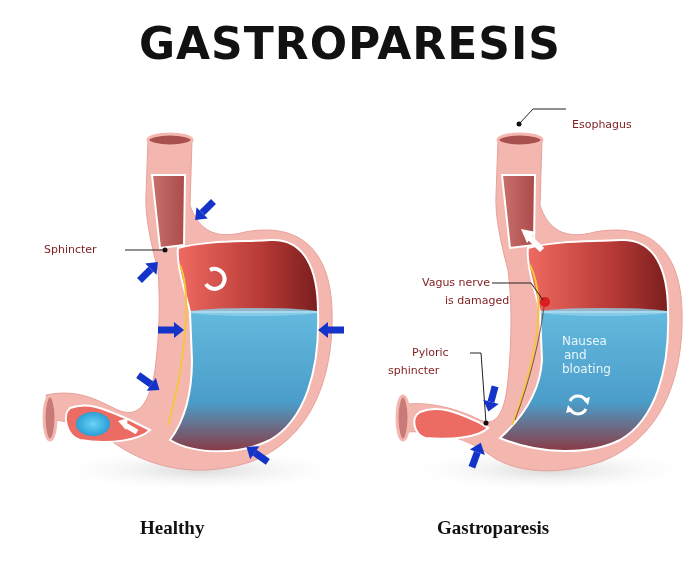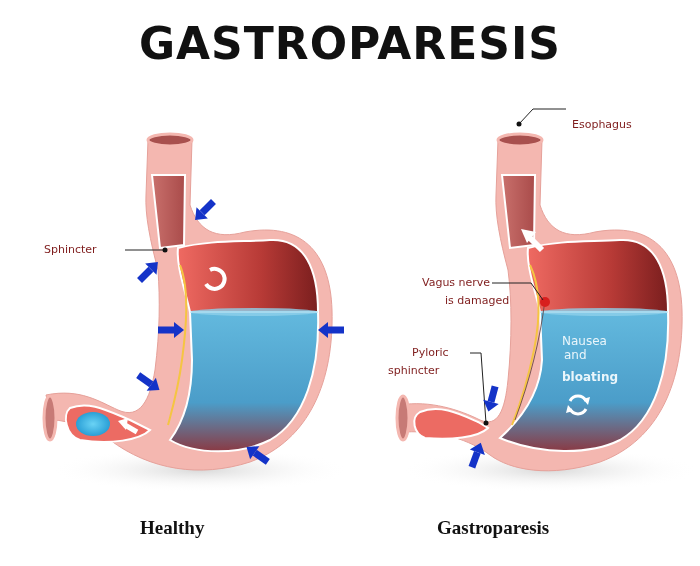--- a/index.html
+++ b/index.html
@@ -148,16 +148,16 @@
 <div class="label" style="left:44px;top:241px;">Sphincter</div>
 
 <div class="label" style="left:572px;top:116px;">Esophagus</div>
 <div class="label" style="left:422px;top:274px;">Vagus nerve</div>
 <div class="label" style="left:403px;top:292px;margin-left:42px;">is damaged</div>
 <div class="label" style="left:412px;top:344px;">Pyloric</div>
 <div class="label" style="left:388px;top:362px;">sphincter</div>
 
 <div class="inlabel" style="left:562px;top:334px;width:70px;">Nausea</div>
 <div class="inlabel" style="left:564px;top:348px;width:70px;">and</div>
-<div class="inlabel" style="left:562px;top:370px;width:70px;font-weight:bold;">bloating</div>
+<div class="inlabel" style="left:562px;top:362px;width:70px;">bloating</div>
 
 <div class="caption cap-healthy">Healthy</div>
 <div class="caption cap-gastro">Gastroparesis</div>
 
 </body></html>

